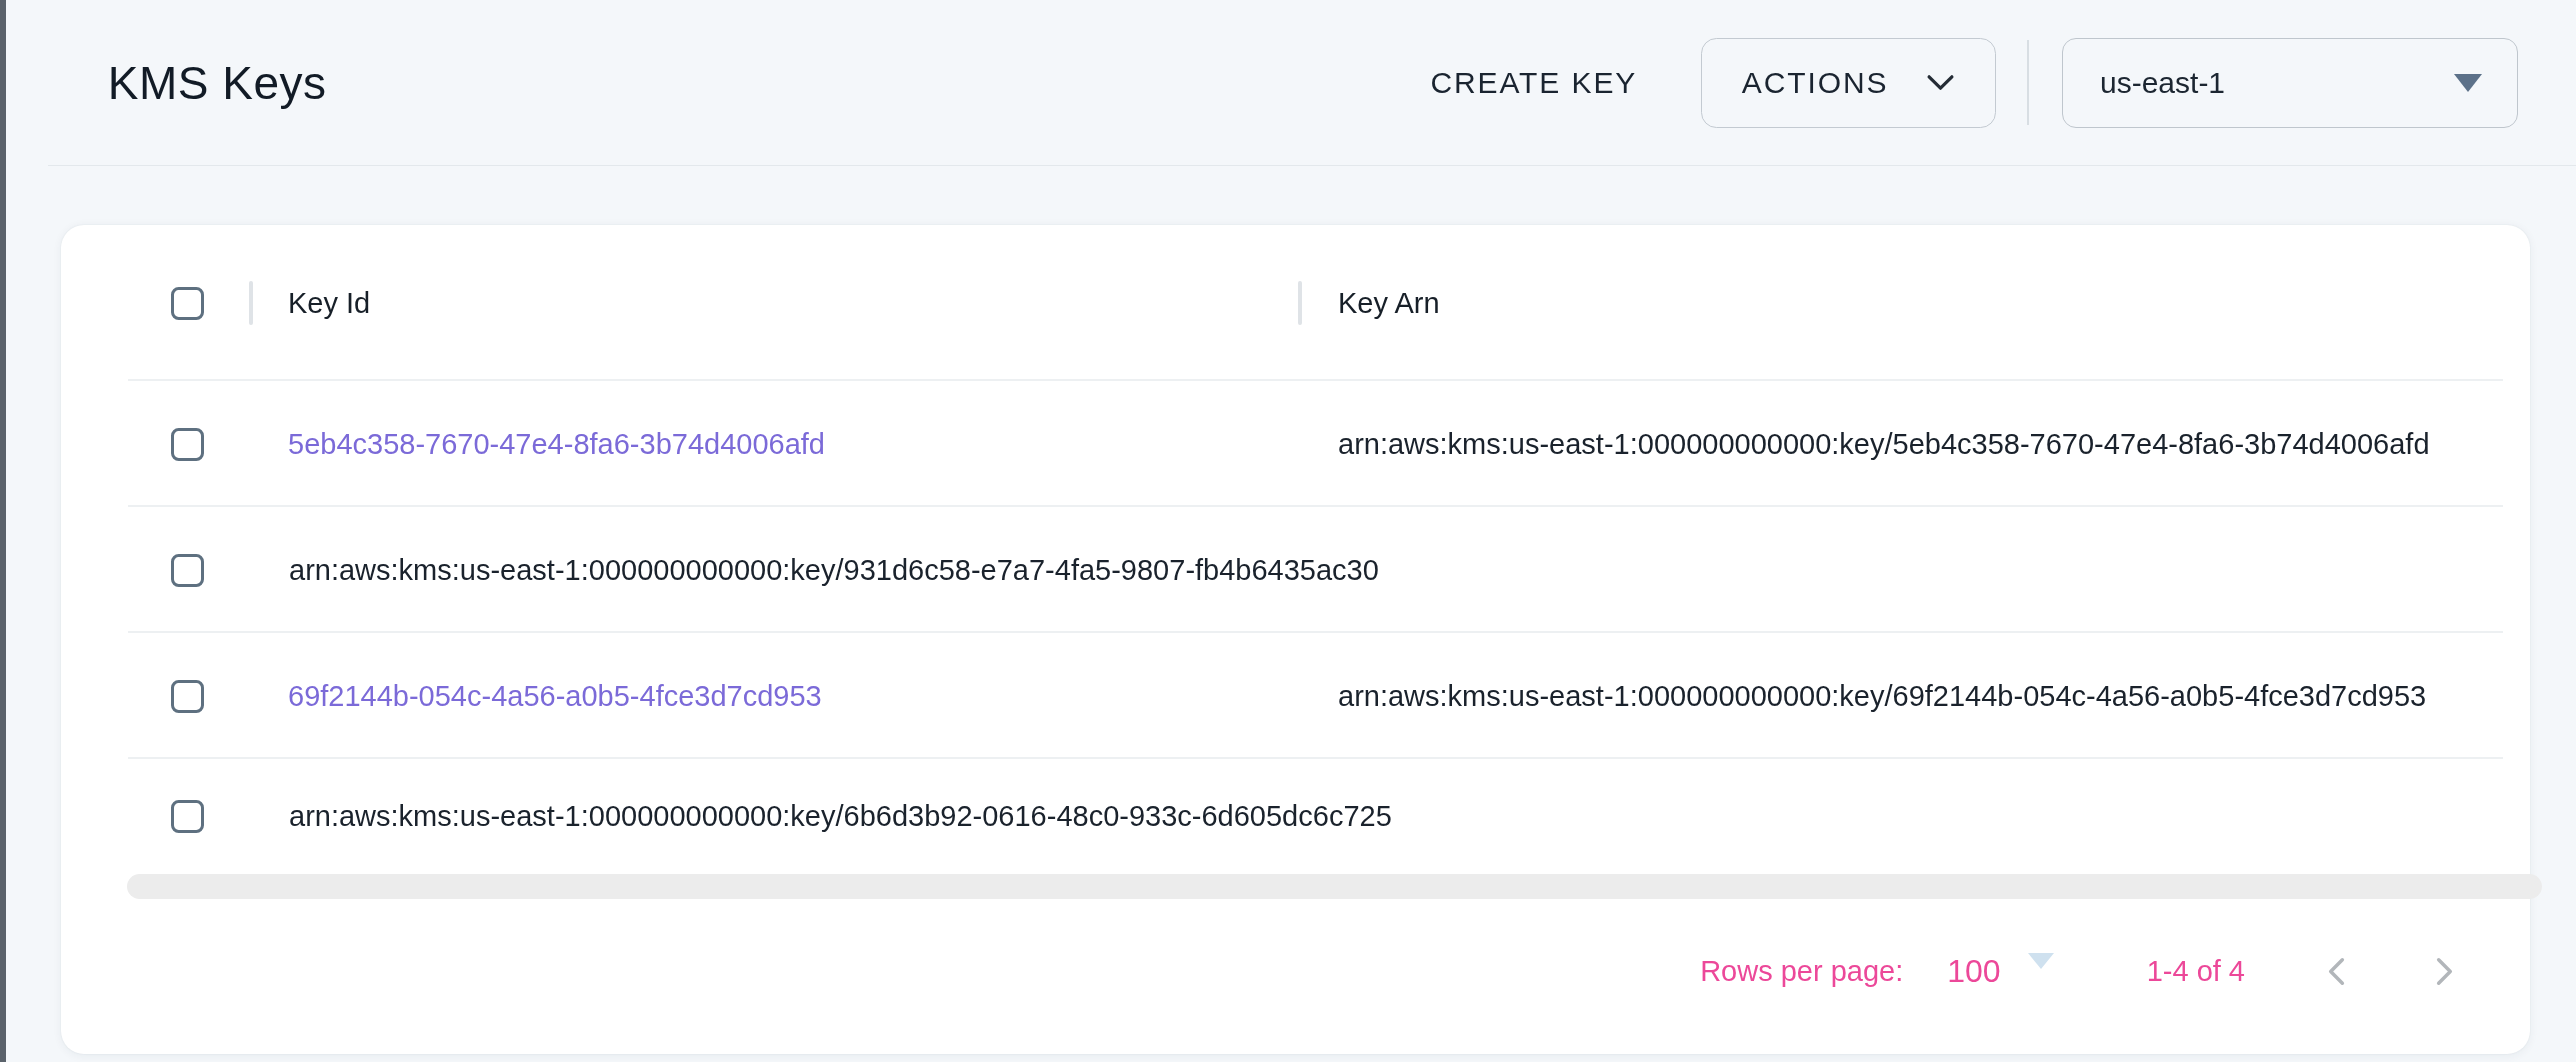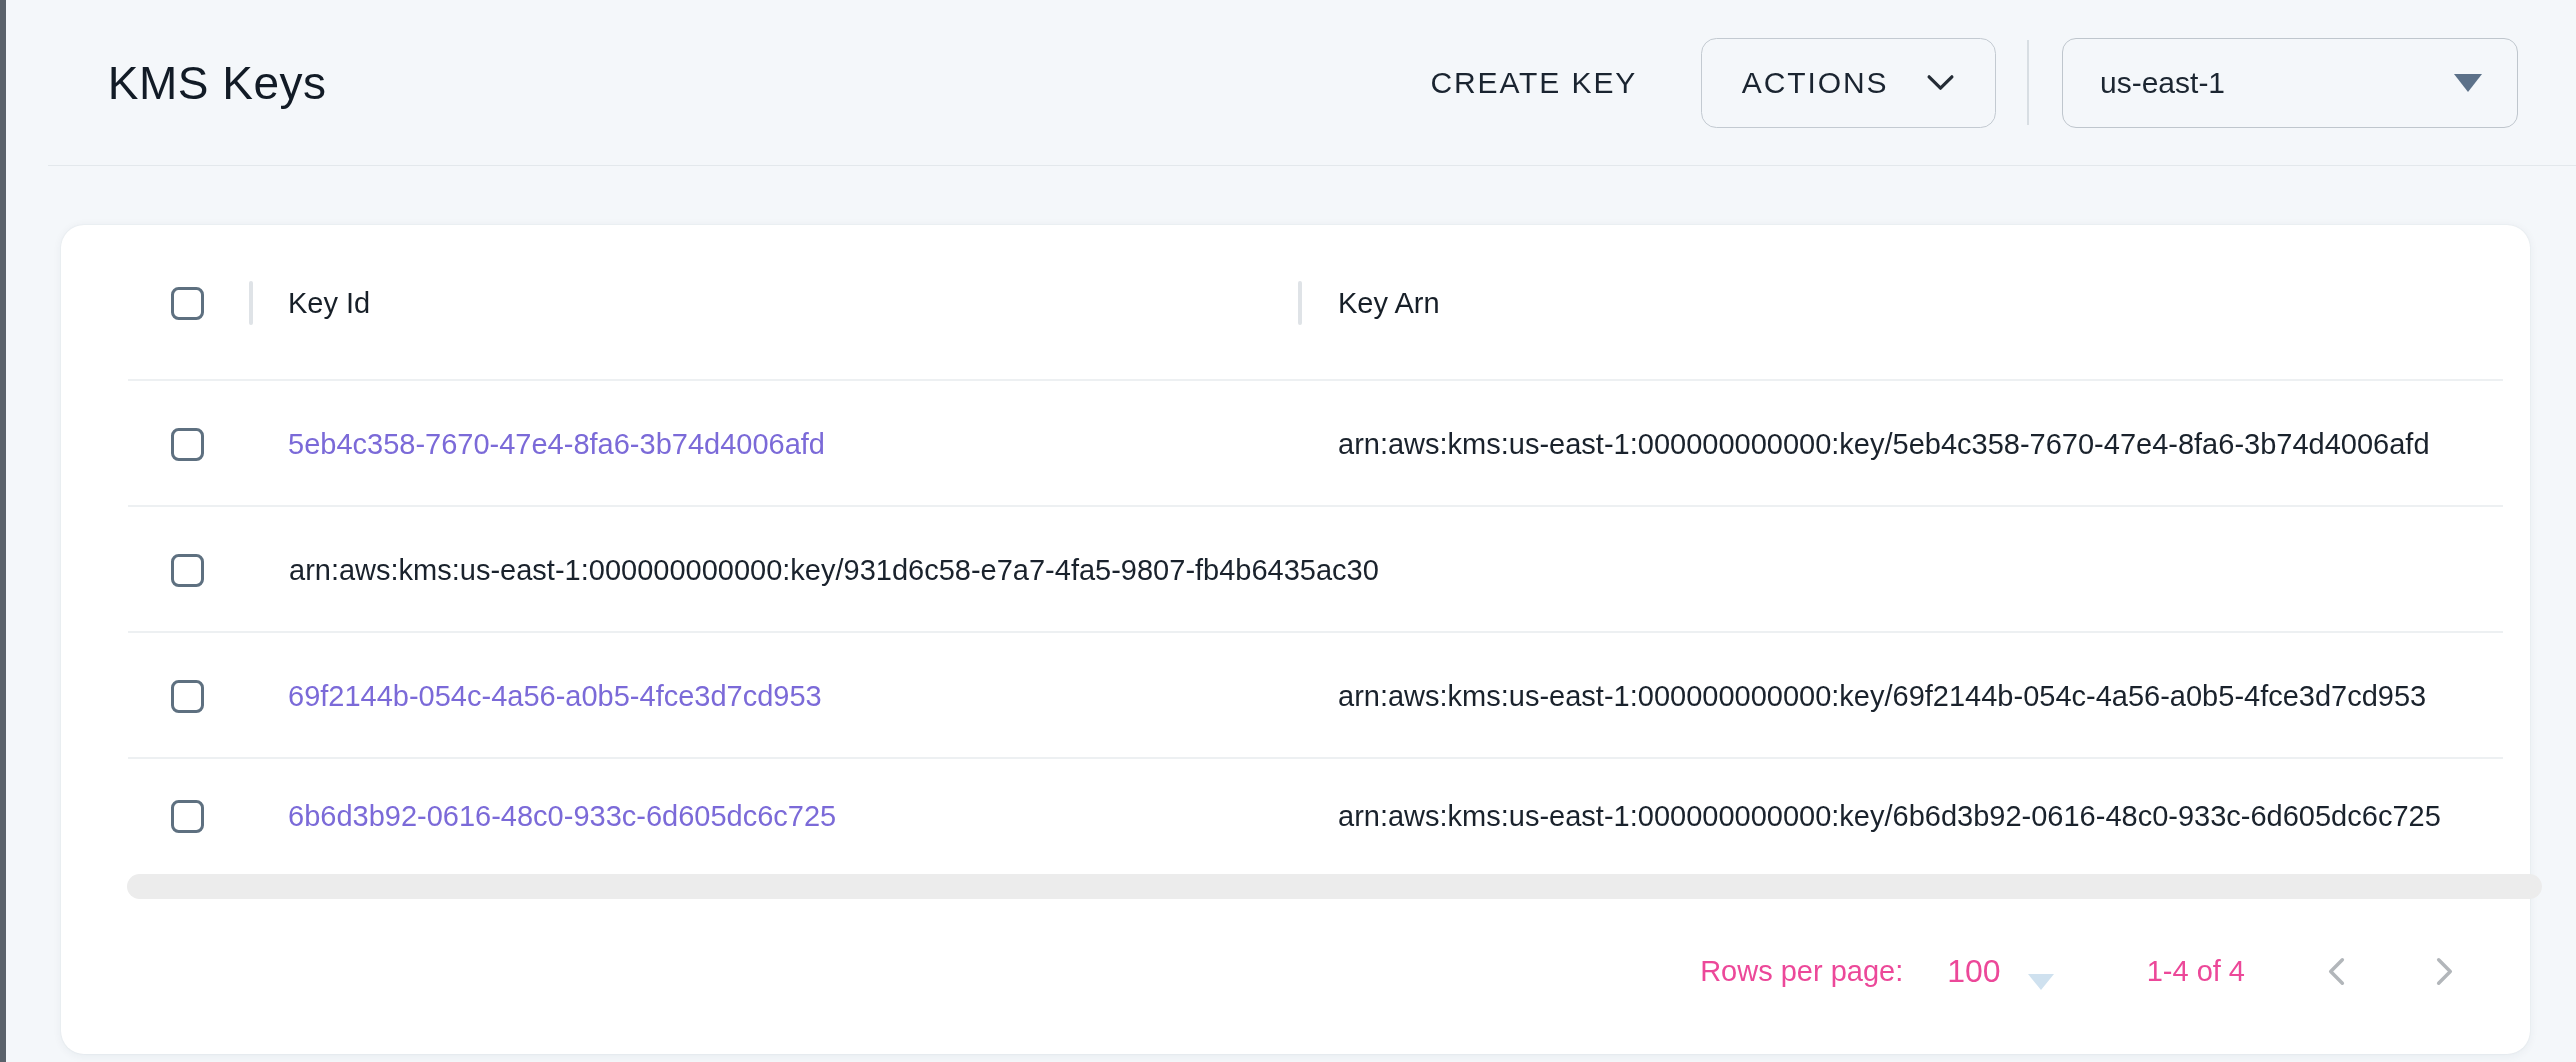--- a/index.html
+++ b/index.html
@@ -79,21 +79,21 @@
     margin:0 0 0 26px; width:2415px; height:25px;
     border-radius:12.5px; background:#ececec; cursor:pointer;
   }
 
   
   .pagination {
     flex:1; display:flex; align-items:center; justify-content:flex-end;
     padding:0 64px 9.6px 0; font-size:29px; color:#ec4899;
   }
   .rpp-label { margin-right:44px; }
-  .rpp-select { display:flex; align-items:flex-end; cursor:pointer; }
+  .rpp-select { display:flex; align-items:flex-start; cursor:pointer; }
   .rpp-value { font-size:32px; }
   .rpp-caret {
     width:0; height:0; margin-left:27px;
     border-left:13.5px solid transparent; border-right:13.5px solid transparent;
     border-top:16.4px solid #cfe1ef;
   }
   .range-label { margin-left:93px; }
   .pg-btn {
     width:46px; height:46px; border:none; background:transparent;
     display:flex; align-items:center; justify-content:center; cursor:default;
@@ -159,21 +159,20 @@
           <span class="checkbox"></span>
         </div>
       <div class="cell-keyid"><span class="key-link">69f2144b-054c-4a56-a0b5-4fce3d7cd953</span></div>
       <div class="cell-arn"><span class="arn-text">arn:aws:kms:us-east-1:000000000000:key/69f2144b-054c-4a56-a0b5-4fce3d7cd953</span></div>
     </div>
 
     <div class="trow tbody-row last">
       <div class="cell-check">
           <span class="checkbox"></span>
         </div>
-      <div class="cell-keyid"><span class="key-link">6b6d3b92-0616-48c0-933c-6d605dc6c725</span></div>
       <div class="cell-arn"><span class="arn-text">arn:aws:kms:us-east-1:000000000000:key/6b6d3b92-0616-48c0-933c-6d605dc6c725</span></div>
     </div>
 
     <div class="hscrollbar"></div>
 
     <div class="pagination">
       <span class="rpp-label">Rows per page:</span>
       <span class="rpp-select">
         <span class="rpp-value">100</span>
         <span class="rpp-caret"></span>

